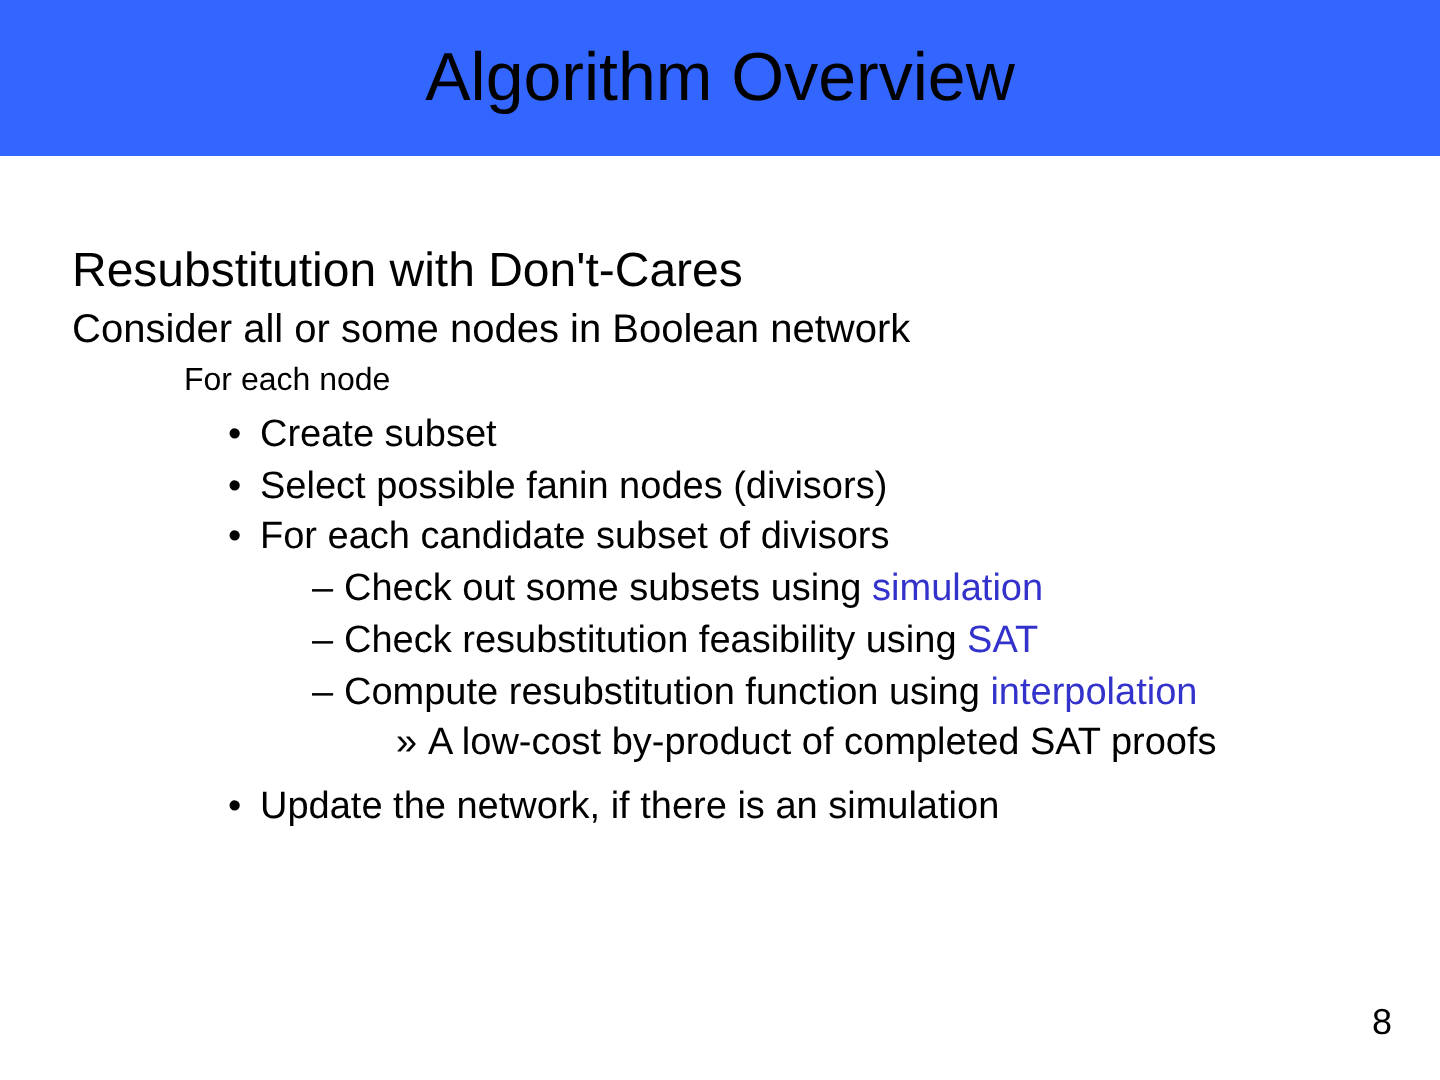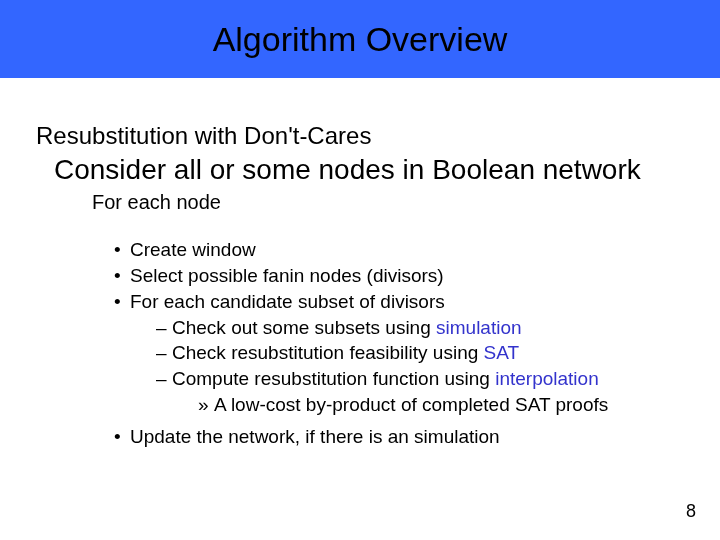--- a/index.html
+++ b/index.html
@@ -2,22 +2,22 @@
 <html><head>
 <meta charset="utf-8">
 <style>
   * { margin: 0; padding: 0; box-sizing: border-box; }
   html, body { width: 720px; height: 540px; font-family: Arial, Helvetica, sans-serif; background: #fff; overflow: hidden; }
   .slide { width: 720px; height: 540px; position: relative; }
   .title-bar { background: #3366ff; width: 100%; height: 78px; display: flex; align-items: center; justify-content: center; }
   .title { color: #000; font-size: 34px; font-family: Arial, sans-serif; }
   .body { padding: 44px 0 0 36px; color: #000; }
   .l0 { font-size: 24px; line-height: 1.2; margin-bottom: 2px; }
-  .l1 { font-size: 28px; line-height: 1.2; margin-left: 18px; margin-bottom: 4px; }
-  .l2 { font-size: 20px; line-height: 1.2; margin-left: 56px; margin-bottom: 24px; }
+  .l1 { font-size: 20px; line-height: 1.2; margin-bottom: 4px; }
+  .l2 { font-size: 16px; line-height: 1.2; margin-left: 56px; margin-bottom: 6px; }
   .bullet-list { list-style: none; }
   .l3 { font-size: 19px; line-height: 1.25; margin-left: 94px; margin-bottom: 2px; }
   .l3::before { content: "•"; display: inline-block; width: 16px; margin-left: -16px; }
   .l4 { font-size: 19px; line-height: 1.25; margin-left: 136px; margin-bottom: 2px; }
   .l4::before { content: "–"; display: inline-block; width: 16px; margin-left: -16px; }
   .l5 { font-size: 19px; line-height: 1.25; margin-left: 178px; margin-bottom: 2px; }
   .l5::before { content: "»"; display: inline-block; width: 16px; margin-left: -16px; }
   .hl { color: #3333cc; text-align: right; }
   .italic { }
   .page-num { position: absolute; bottom: 18px; right: 24px; font-size: 18px; color: #000; }
@@ -30,21 +30,21 @@
   <div class="title-bar">
     <div class="title">Algorithm Overview</div>
   </div>
 
   <div class="body">
     <div class="l0">Resubstitution with Don't-Cares</div>
     <div class="l1">Consider all or some nodes in Boolean network</div>
     <div class="l2">For each node</div>
 
     <ul class="bullet-list">
-      <li class="l3">Create window</li>
+      <li class="l3">Create subset</li>
       <li class="l3">Select possible fanin nodes (divisors)</li>
       <li class="l3"><span>For each </span><span class="italic">candidate subset</span><span> of divisors</span></li>
 
       <li class="l4"><span>Check out some subsets using </span><span class="hl">simulation</span></li>
       <li class="l4"><span>Check resubstitution feasibility using </span><span class="hl">SAT</span></li>
       <li class="l4"><span>Compute resubstitution function using </span><span class="hl">interpolation</span></li>
 
       <li class="l5">A low-cost by-product of completed SAT proofs</li>
 
       <li class="gap"></li>

